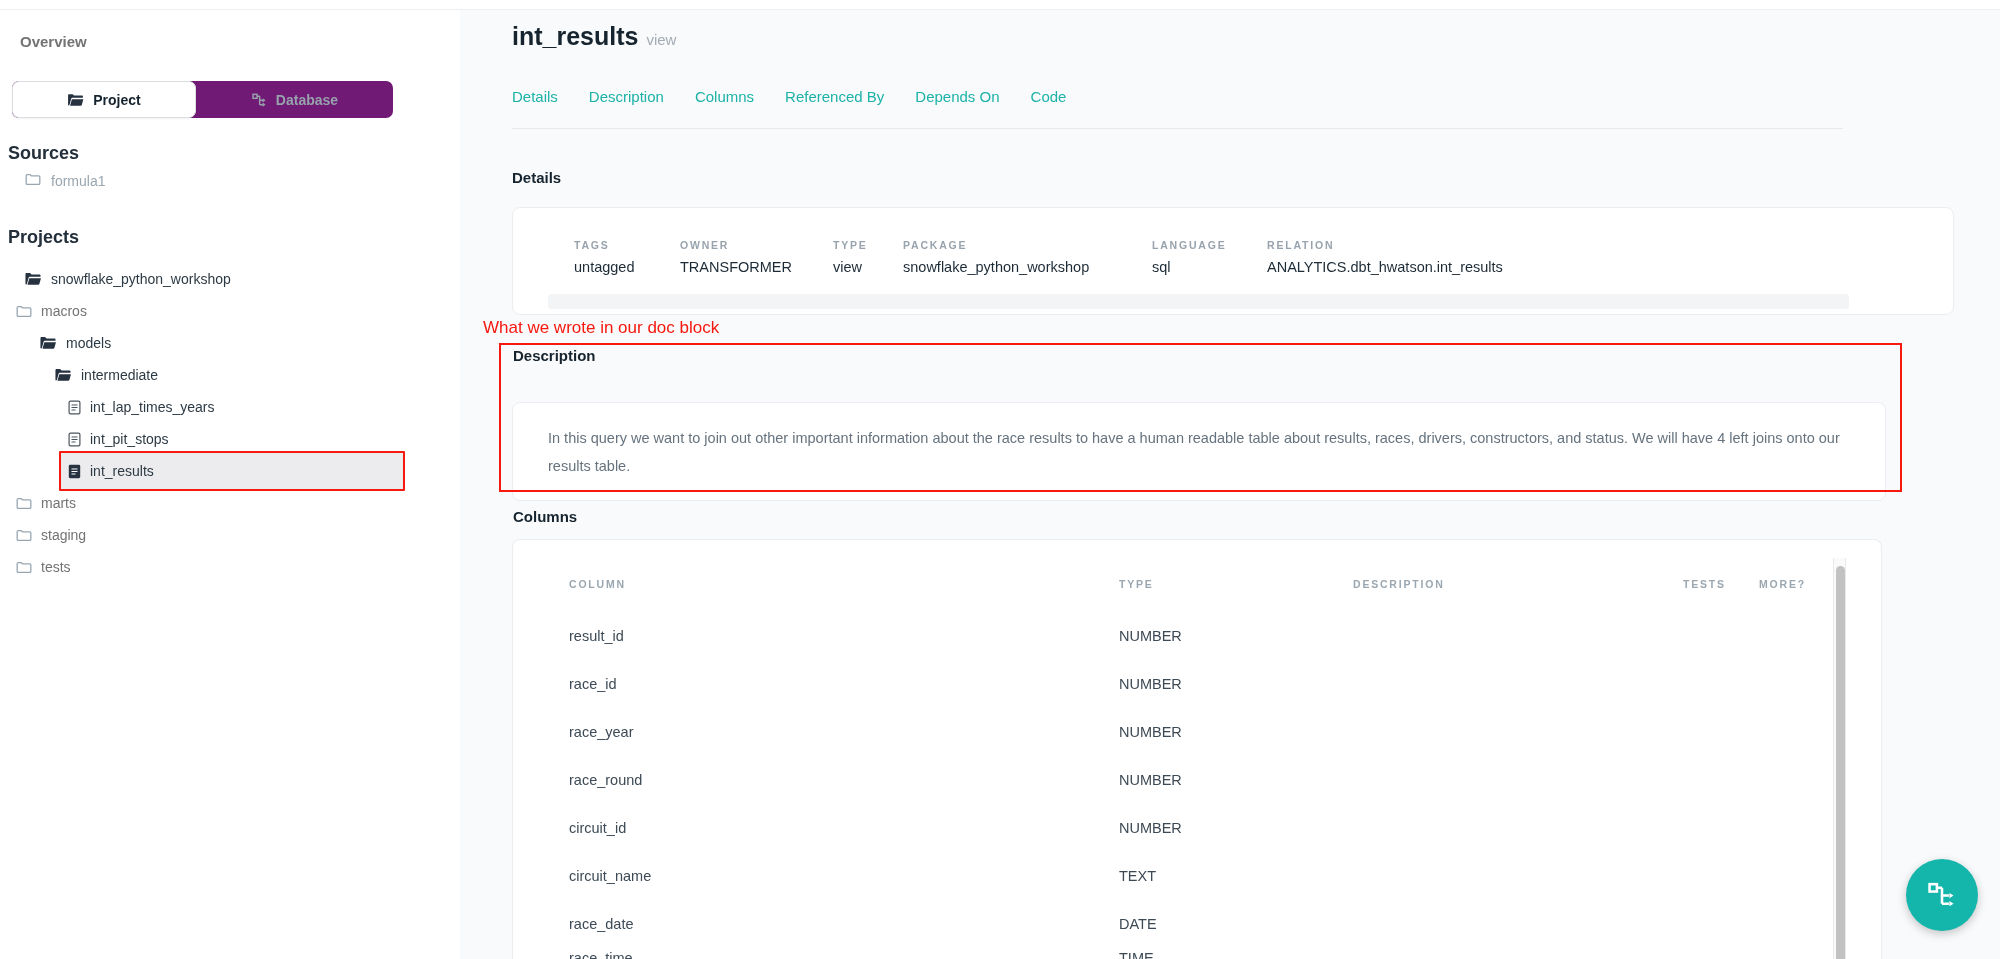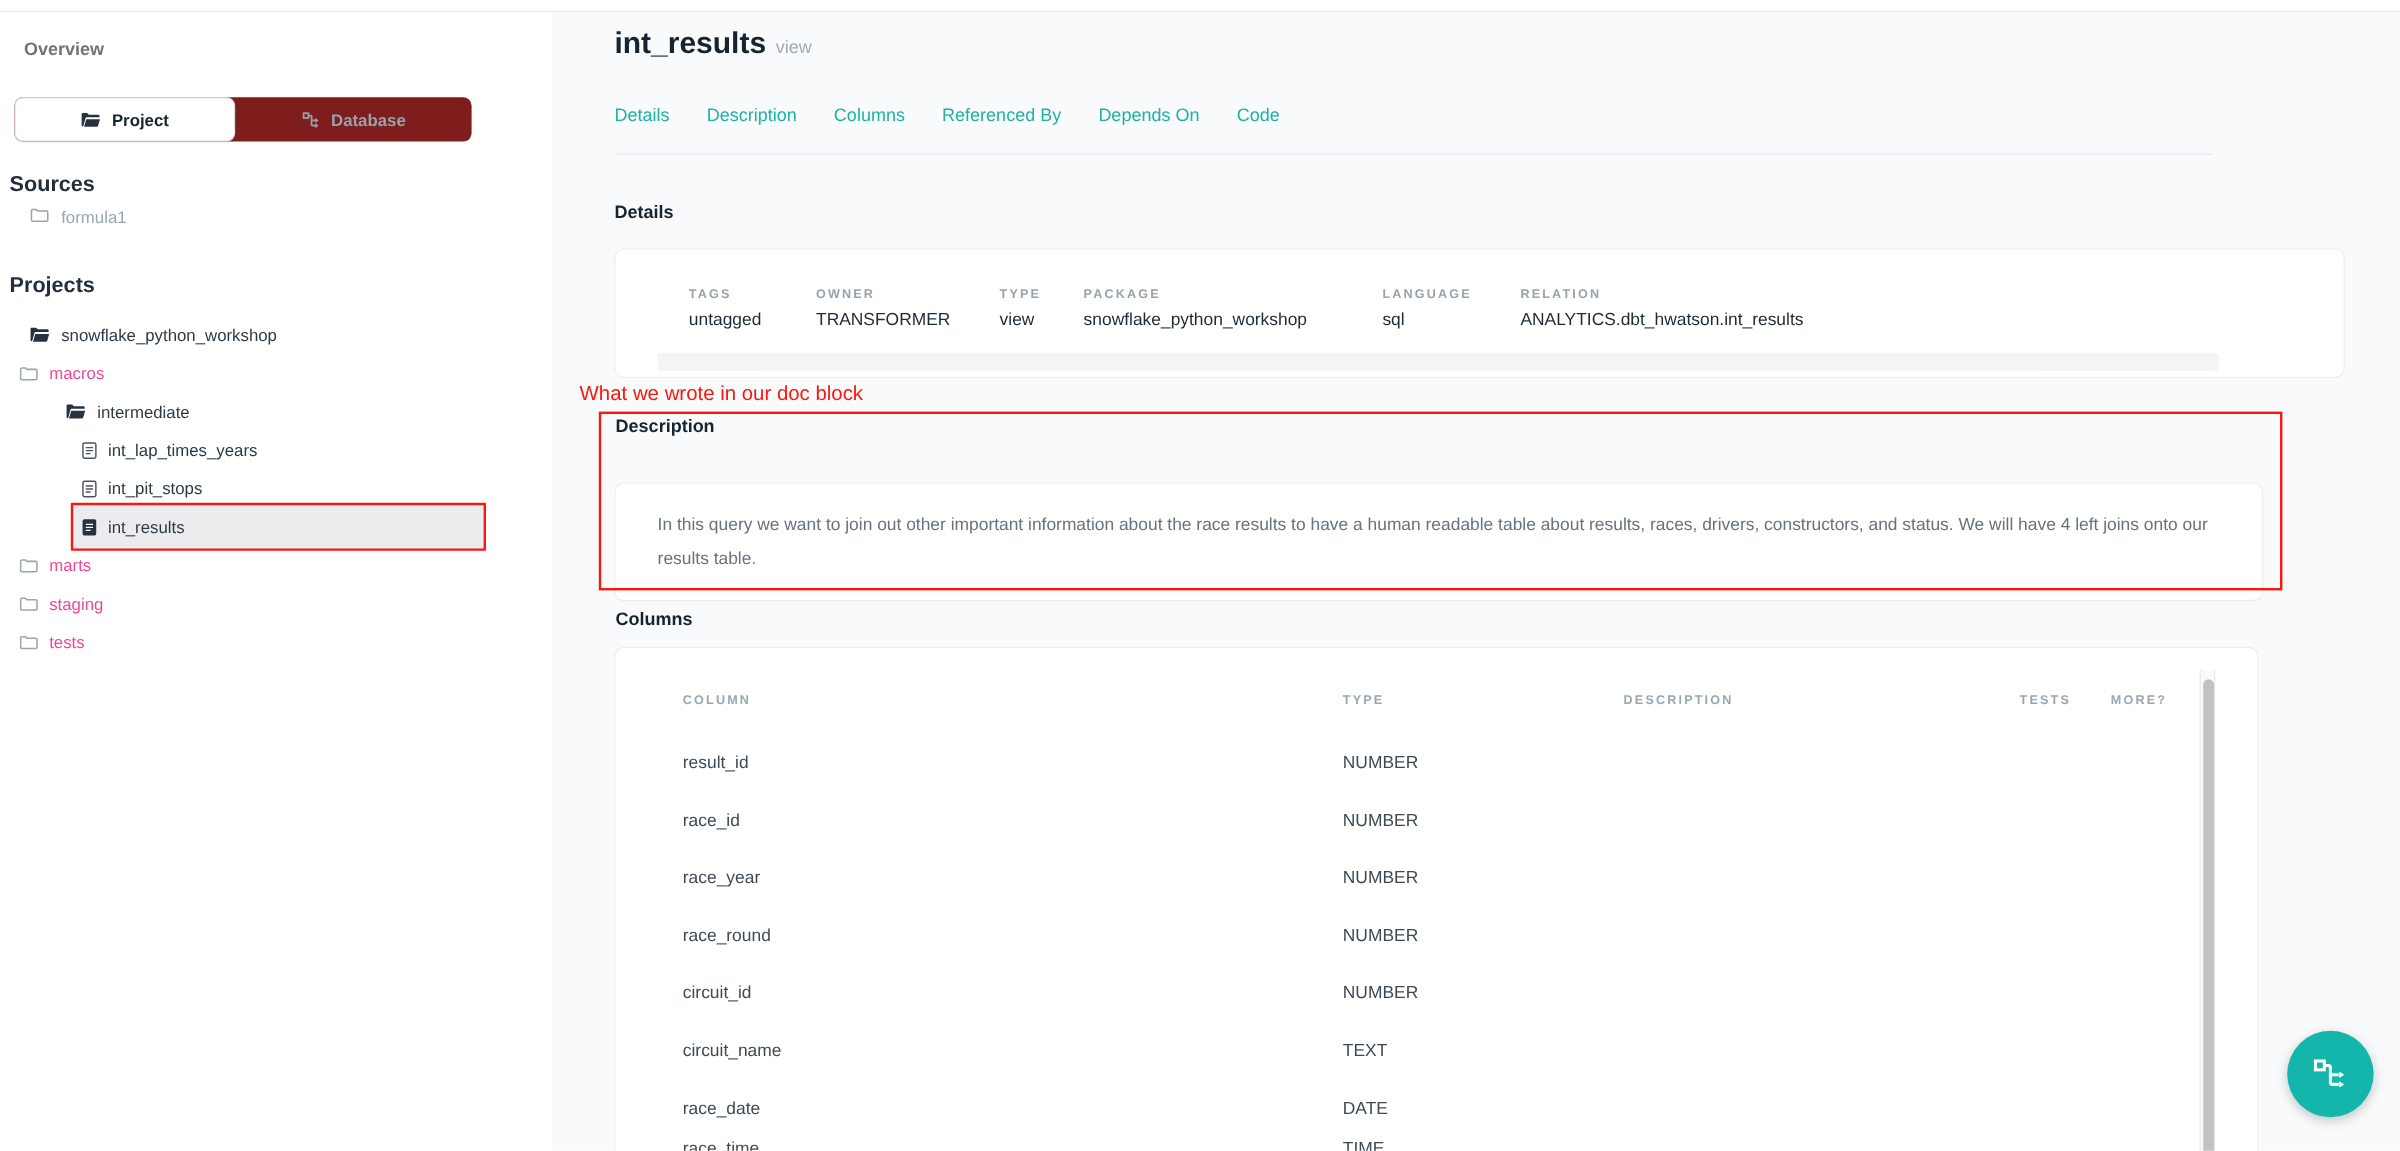--- a/index.html
+++ b/index.html
@@ -4,30 +4,30 @@
 <style>
   * { margin:0; padding:0; box-sizing:border-box; }
   html,body { width:2000px; height:959px; }
   body { font-family:"Liberation Sans", sans-serif; background:#ffffff; position:relative; overflow:hidden; }
   .page { position:absolute; inset:0; width:2000px; height:959px; overflow:hidden; }
   .topline { position:absolute; left:0; top:9px; width:2000px; height:1px; background:#ecee f0; background:#eceef0; }
 
   
   .sidebar { position:absolute; left:0; top:10px; width:460px; height:949px; background:#ffffff; }
   .sb-title { position:absolute; left:20px; top:23px; font-size:15px; font-weight:bold; color:#737373; }
-  .toggle { position:absolute; left:12px; top:71px; width:381px; height:37px; background:#7f1d1d; border-radius:7px; display:flex; }
+  .toggle { position:absolute; left:12px; top:71px; width:381px; height:37px; background:#701a75; border-radius:7px; display:flex; }
   .tg-btn { display:flex; align-items:center; justify-content:center; gap:9px; font-size:14px; cursor:pointer; }
   .tg-project { width:184px; background:#ffffff; border:1px solid #dcdfe2; border-radius:7px; font-weight:bold; color:#16242f; box-shadow:0 1px 2px rgba(0,0,0,.06); }
   .tg-database { flex:1; color:#97a2ac; font-weight:bold; }
   .sb-section { position:absolute; left:8px; font-size:18px; font-weight:bold; color:#232f3a; }
   .src-row { position:absolute; left:0; top:163px; height:30px; width:460px; display:flex; color:#9aa6b0; font-size:14px; }
   .src-row .ticon { margin-left:25px; margin-right:10px; display:flex; }
   .tree { position:absolute; left:0; top:253px; width:460px; }
   .trow { position:relative; height:32px; display:flex; align-items:center; font-size:14px; color:#2c3a45; cursor:pointer; }
-  .trow.muted { color:#ec4899;padding-left:16px; }
+  .trow.muted { color:#737373;padding-left:16px; }
   .trow .ticon { margin-right:9px; display:flex; flex-shrink:0; }
   .d0 { padding-left:24px; } .d1 { padding-left:39px; } .d2 { padding-left:54px; } .d3 { padding-left:68px; }
   .trow.selected .selbg { position:absolute; left:59px; top:-4px; width:346px; height:40px; background:#ececee; border:2px solid #f5190f; border-radius:1px; z-index:0; }
   .trow.selected .ticon, .trow.selected .tlabel { position:relative; z-index:1; }
 
   
   .main-bg { position:absolute; left:460px; top:10px; width:1540px; height:949px; background:#f9fafb; }
   .m-title { position:absolute; left:512px; top:22px; font-size:25px; font-weight:bold; color:#16242f; }
   .m-title .badge { font-size:15px; font-weight:normal; color:#a2abb4; margin-left:8px; }
   .tabs { position:absolute; left:512px; top:88px; display:flex; gap:31px; font-size:15px; color:#1cb2a8; }
@@ -121,20 +121,29 @@
         <span class="tlabel">snowflake_python_workshop</span>
       </div>
       <div class="trow d1 muted">
         <span class="ticon">
             <svg width="16" height="13" viewBox="0 0 16 13" fill="none" stroke="#9aa6b0" stroke-width="1.3">
               <path d="M1.2 2.6c0-.6.4-1 1-1h3l1.2 1.2h7.4c.55 0 1 .45 1 1v6.6c0 .6-.45 1-1 1H2.2c-.55 0-1-.4-1-1V2.6z"></path>
             </svg>
           </span>
         <span class="tlabel">macros</span>
       </div>
+      <div class="trow d1">
+        <span class="ticon">
+            <svg width="18" height="14" viewBox="0 0 16 13" fill="#273240">
+              <path d="M1 11.2V2c0-.6.4-1 1-1h3.3l1.3 1.3H14c.6 0 1 .4 1 1v1H5c-.5 0-.9.3-1 .8L2.4 11c-.2.6-1.4.8-1.4.2z"></path>
+              <path d="M4.6 5.9h10.8l-1.5 5.2c-.1.4-.5.7-1 .7H2.9l1.7-5.9z"></path>
+            </svg>
+          </span>
+        <span class="tlabel">models</span>
+      </div>
       <div class="trow d2">
         <span class="ticon">
             <svg width="18" height="14" viewBox="0 0 16 13" fill="#273240">
               <path d="M1 11.2V2c0-.6.4-1 1-1h3.3l1.3 1.3H14c.6 0 1 .4 1 1v1H5c-.5 0-.9.3-1 .8L2.4 11c-.2.6-1.4.8-1.4.2z"></path>
               <path d="M4.6 5.9h10.8l-1.5 5.2c-.1.4-.5.7-1 .7H2.9l1.7-5.9z"></path>
             </svg>
           </span>
         <span class="tlabel">intermediate</span>
       </div>
       <div class="trow d3">

